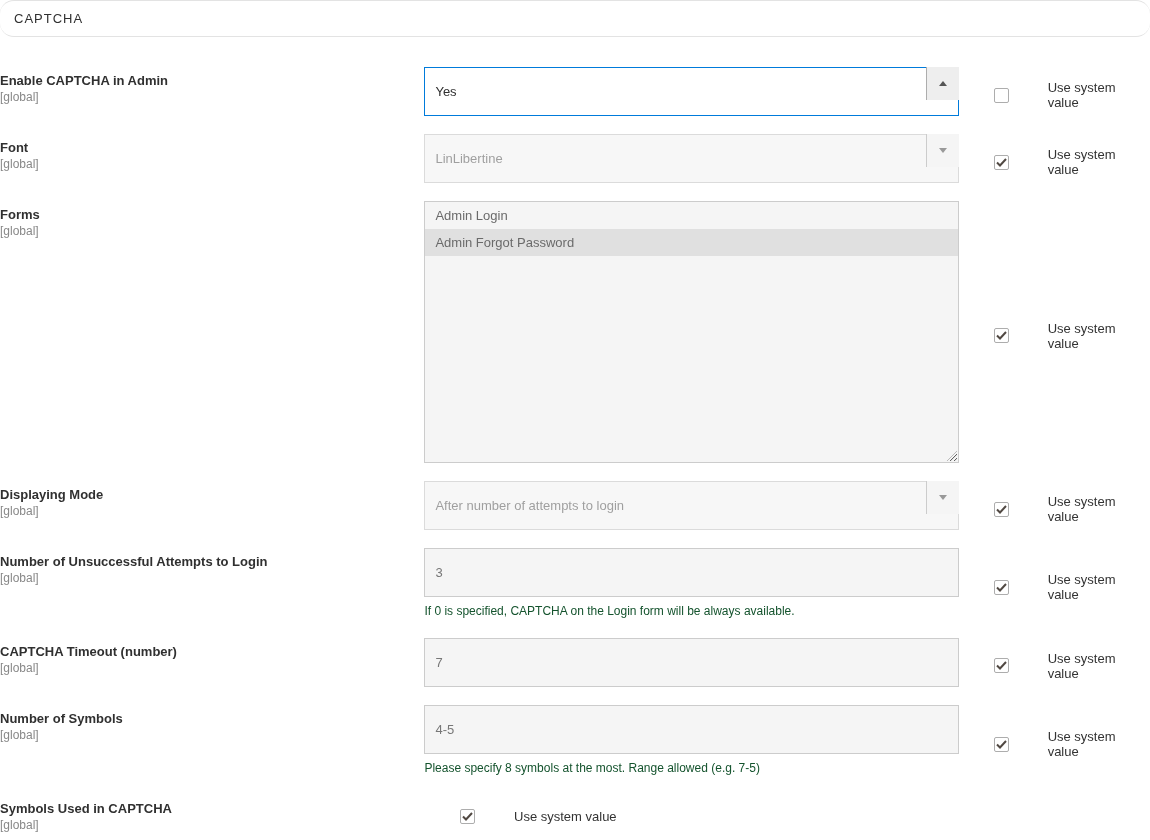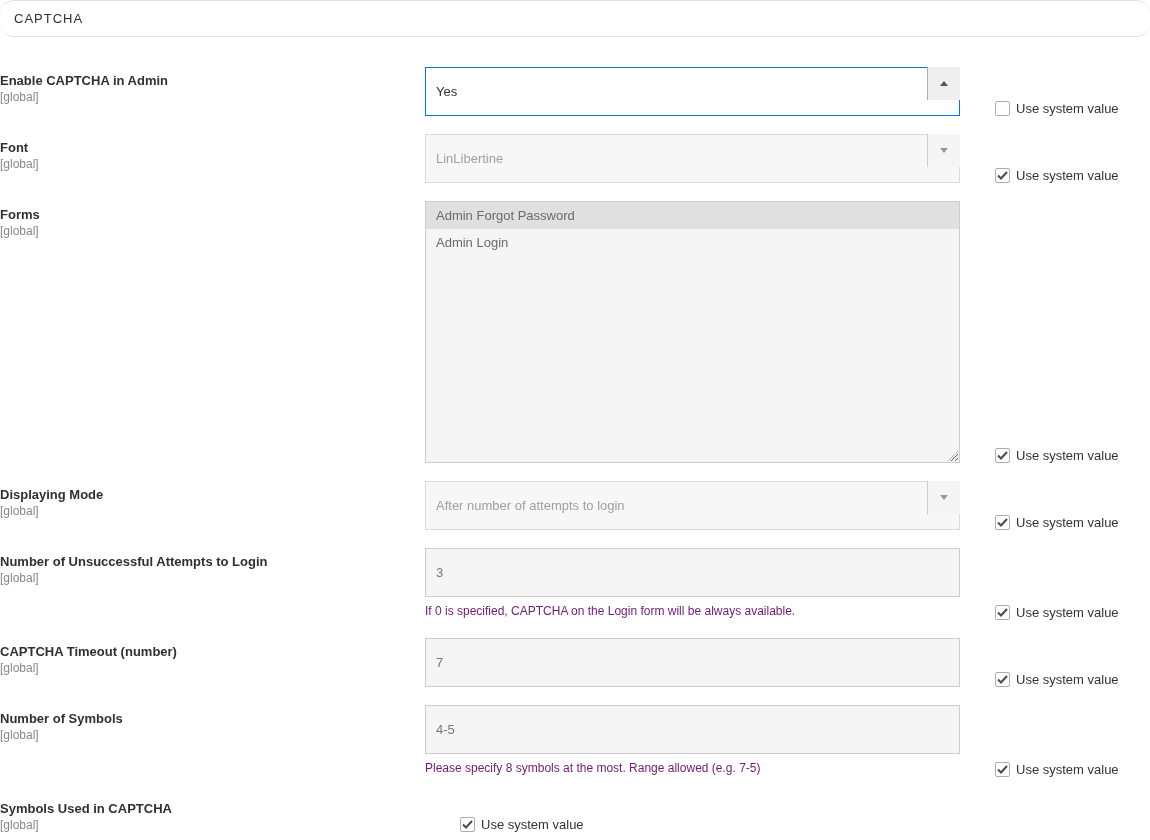--- a/index.html
+++ b/index.html
@@ -43,21 +43,22 @@
   color: #888;
   margin-top: 2px;
 }
 .control-col {
   width: 535px;
 }
 .use-default-col {
   padding-left: 35px;
   padding-top: 7px;
   display: flex;
-  align-items: flex-end;
+  align-items: center;
+  gap: 33px;
 }
 .use-default-col label {
   font-size: 13px;
   color: #333;
   cursor: pointer;
   margin-left: 6px;
 }
 .checkbox {
   width: 15px;
   height: 15px;
@@ -145,21 +146,21 @@
 .ms-option {
   padding: 6px 10px;
   font-size: 13px;
   color: #6a6a6a;
 }
 .ms-option.selected {
   background: #e0e0e0;
 }
 .note {
   font-size: 12px;
-  color: #701a75;
+  color: #14532d;
   margin-top: 6px;
   line-height: 1.4;
 }
 .resize-handle {
   position: absolute;
   right: 1px;
   bottom: 1px;
   width: 10px;
   height: 10px;
   pointer-events: none;
@@ -226,22 +227,22 @@
     </div>
   </div>
 
   <div class="field-row">
     <div class="label-col">
       <div class="label-main">Forms</div>
       <div class="label-scope">[global]</div>
     </div>
     <div class="control-col disabled">
       <div class="multiselect">
+        <div class="ms-option">Admin Login</div>
         <div class="ms-option selected">Admin Forgot Password</div>
-        <div class="ms-option">Admin Login</div>
         <svg class="resize-handle" viewBox="0 0 10 10">
           <path d="M10,0 L0,10 M10,4 L4,10 M10,8 L8,10" stroke="#bbb" stroke-width="1"></path>
         </svg>
       </div>
     </div>
     <div class="use-default-col">
       <span class="checkbox checked">
         <svg viewBox="0 0 11 11">
             <path d="M1 5.5 L4 8.5 L10 2" stroke="#514943" stroke-width="2" fill="none"></path>
           </svg>

